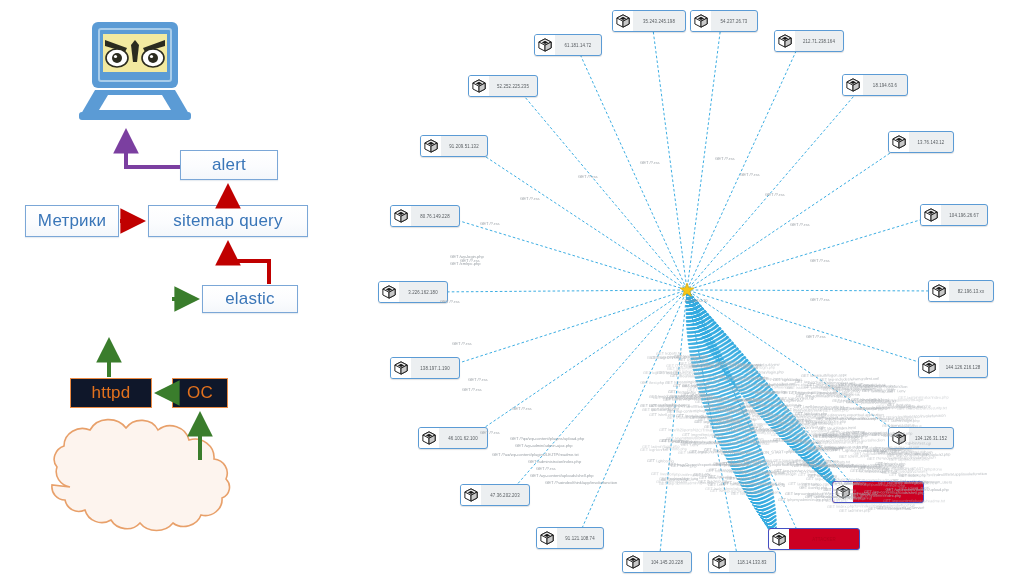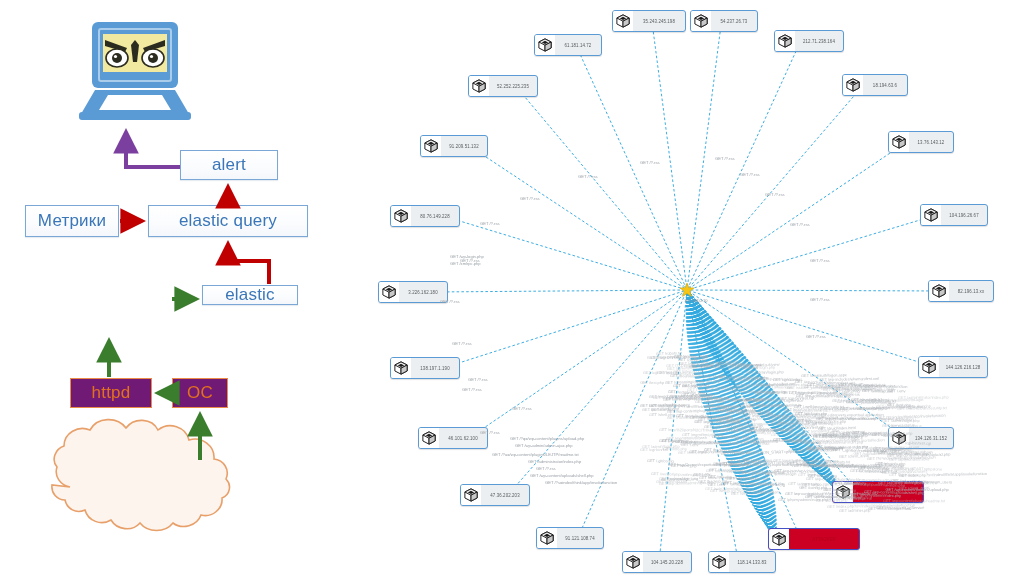--- a/index.html
+++ b/index.html
@@ -35,21 +35,21 @@
     background: linear-gradient(180deg,#ffffff 0%, #fbfcfe 55%, #f4f7fb 100%);
     border: 1px solid #7ba7d7;
     color: #3a76b8;
     font-size: 17px;
     letter-spacing: .2px;
     box-shadow: 0 1px 1px rgba(120,150,180,.18);
   }
   .arch-box.orange {
     border: 1px solid #ec8b45;
     color: #e2711d;
-    background: #701a75;
+    background: #0f172a;
     box-shadow: none;
   }
   .arch-box.multiline { display: block; padding-top: 6px; }
 
   .laptop { position: absolute; }
 
   svg.overlay {
     position: absolute;
     left: 0; top: 0;
     width: 1024px; height: 587px;
@@ -169,25 +169,25 @@
 
   <div class="arch-box" style="left:25px; top:205px; width:94px; height:32px;">
     <span>Метрики</span>
   </div>
 
   <div class="arch-box" style="left:180px; top:150px; width:98px; height:30px;">
     <span>alert</span>
   </div>
 
   <div class="arch-box" style="left:148px; top:205px; width:160px; height:32px;">
-    <span>elastic query</span>
+    <span>sitemap query</span>
   </div>
 
 
-  <div class="arch-box" style="left:202px; top:285px; width:96px; height:20px;">
+  <div class="arch-box" style="left:202px; top:285px; width:96px; height:28px;">
     <span>elastic</span>
   </div>
 
   <div class="arch-box orange" style="left:70px; top:378px; width:82px; height:30px;">
     <span>httpd</span>
   </div>
 
   <div class="arch-box orange" style="left:172px; top:378px; width:56px; height:30px;">
     <span>ОС</span>
   </div>

